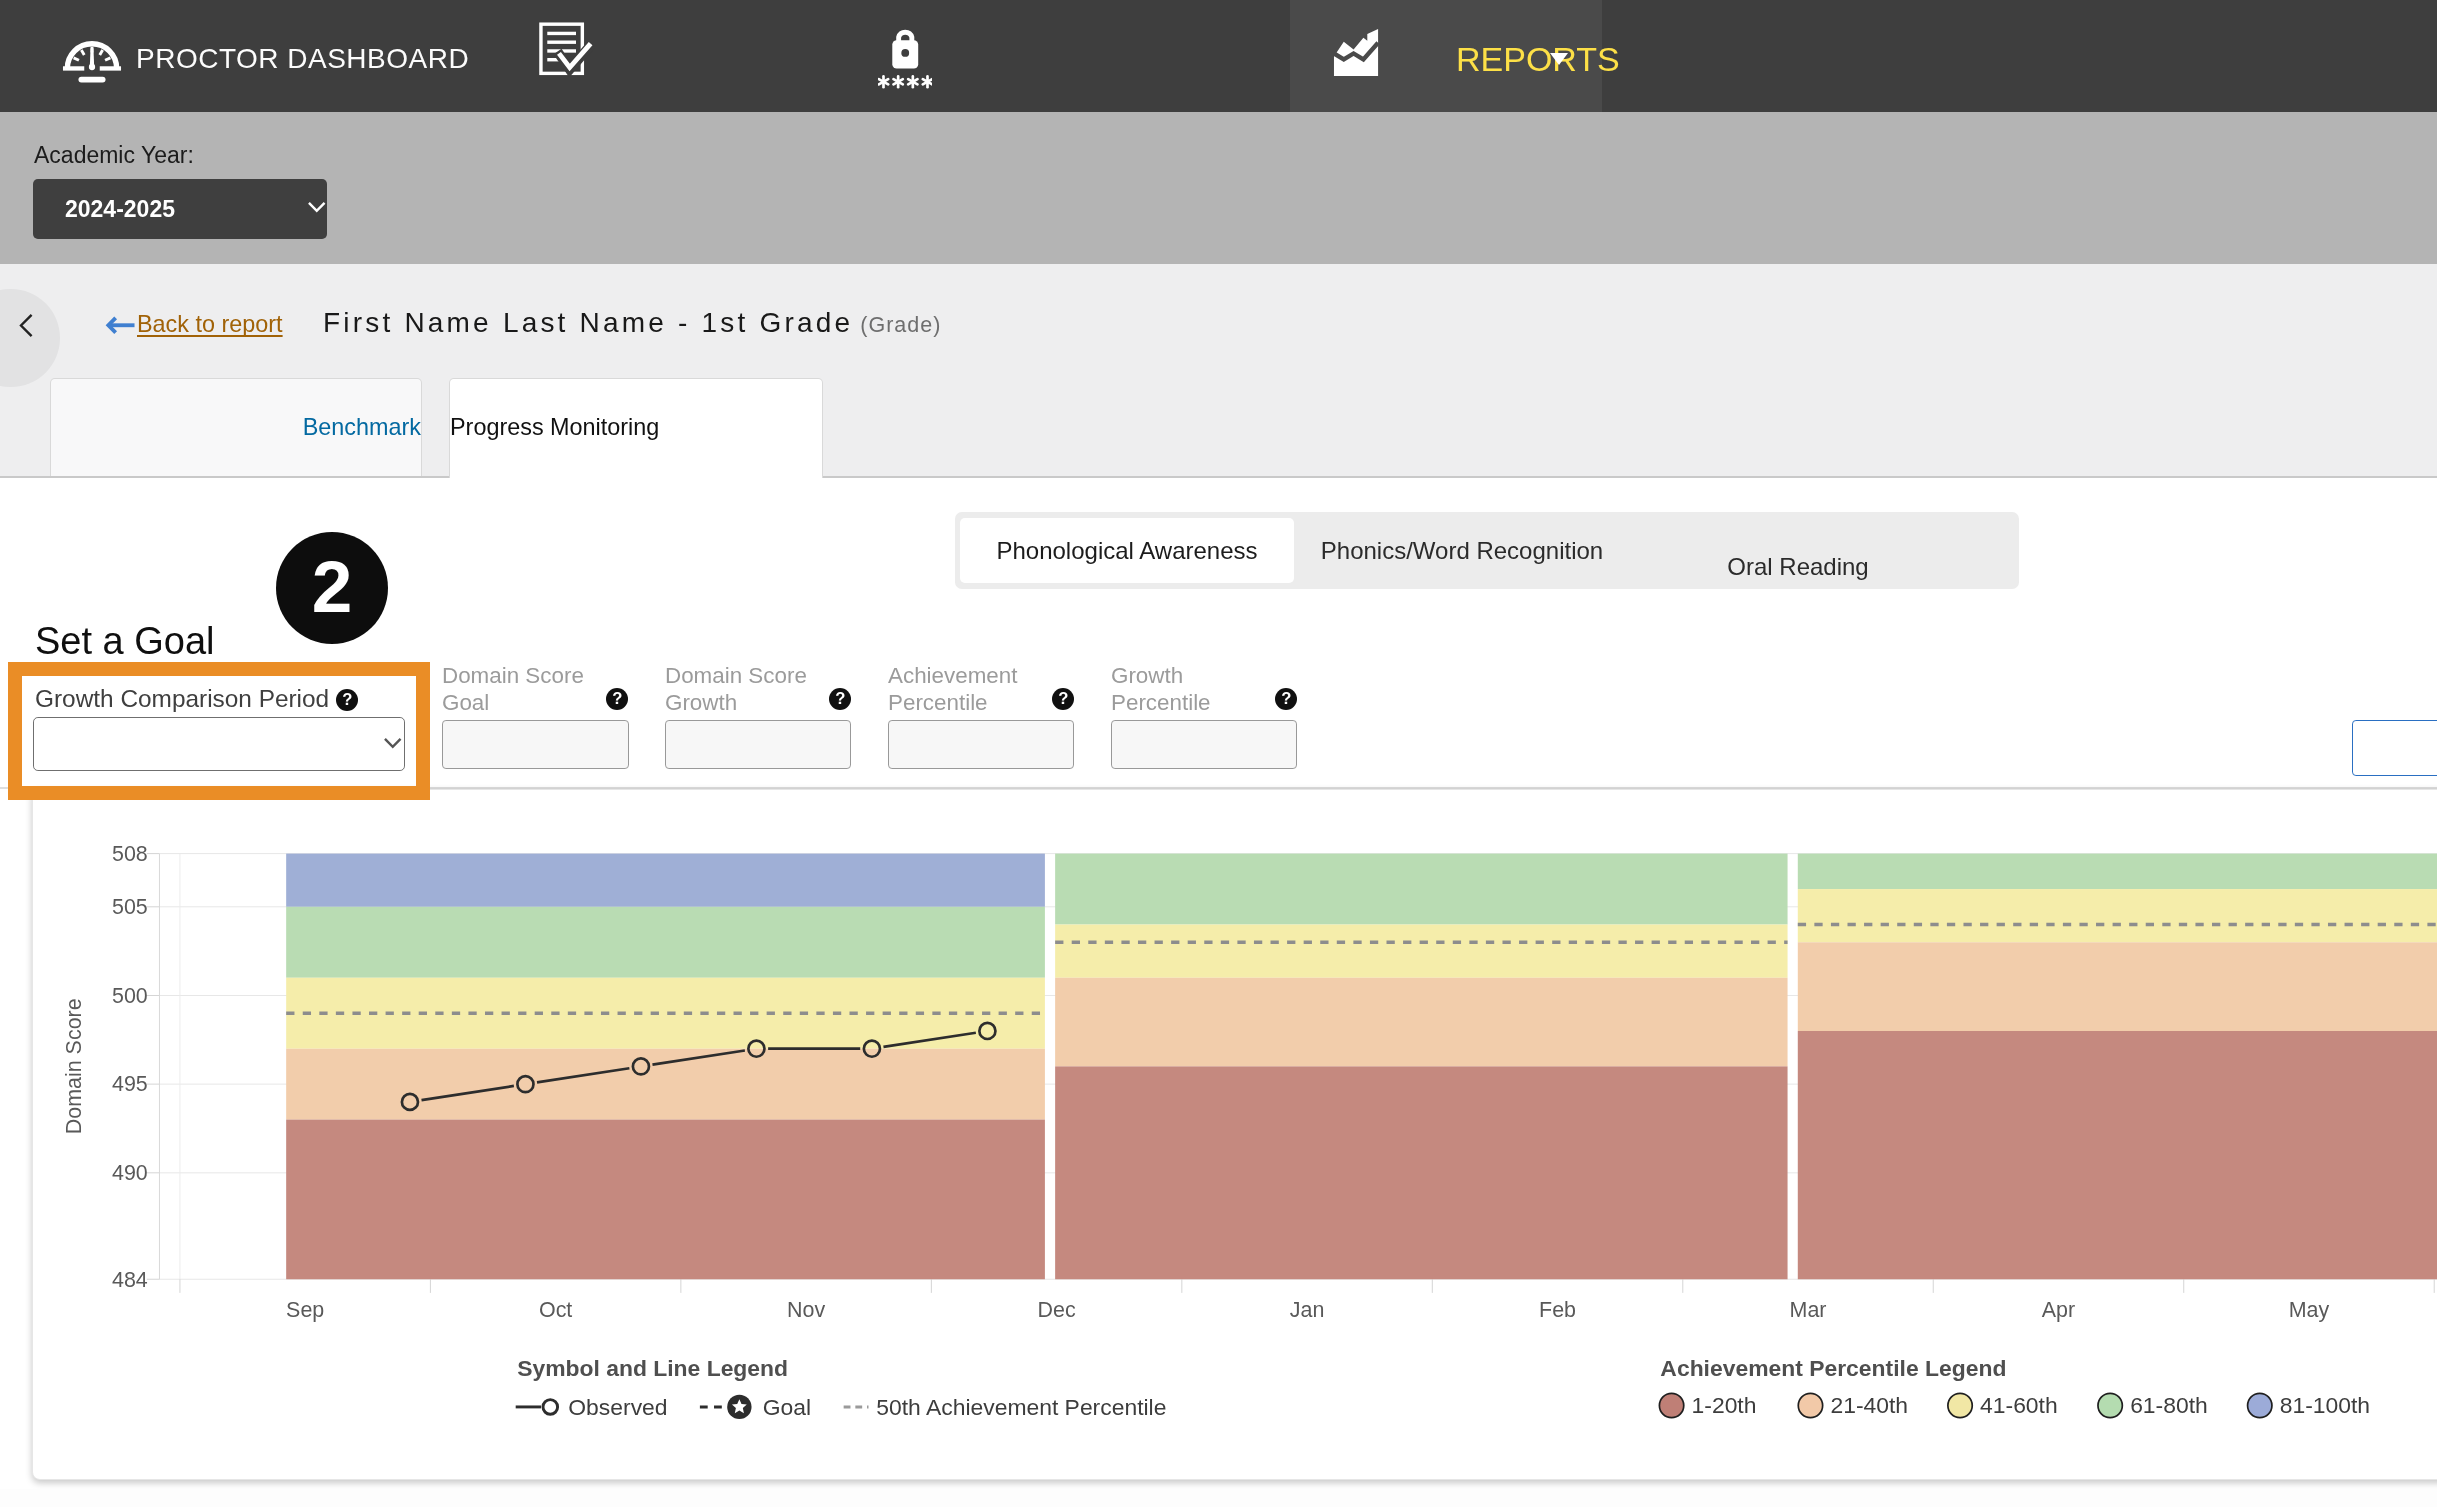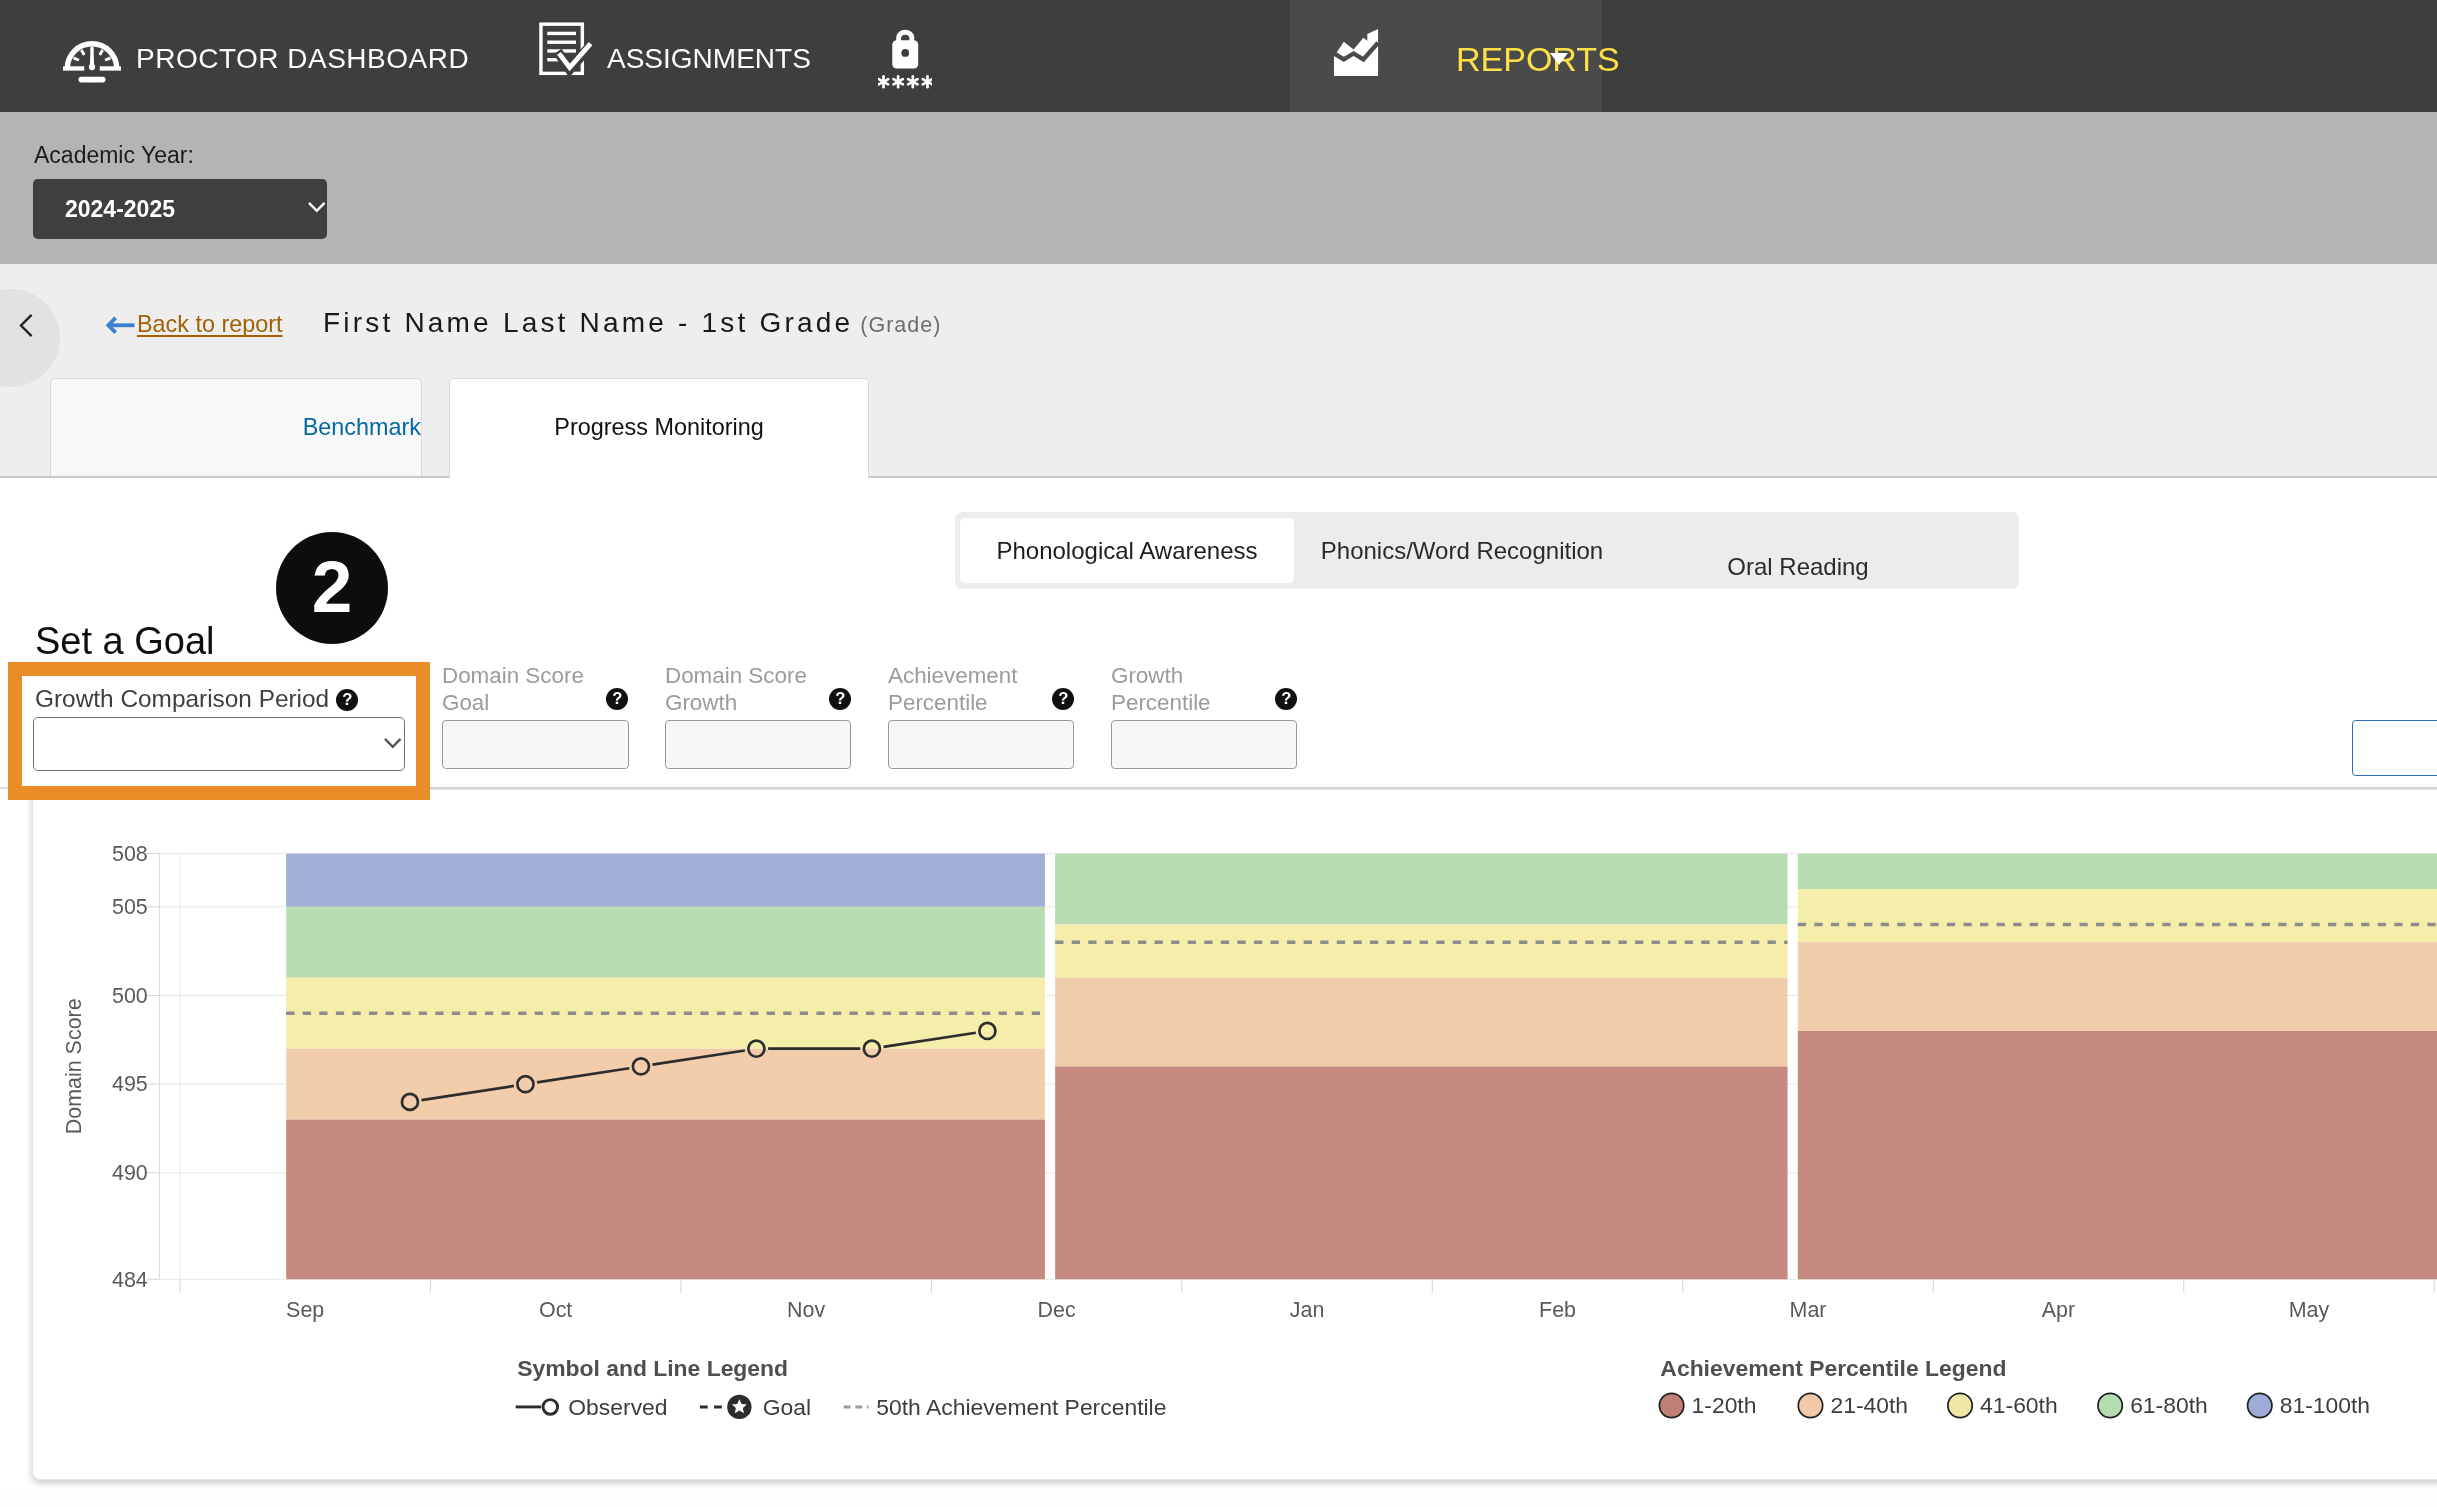--- a/index.html
+++ b/index.html
@@ -23,21 +23,20 @@
   <span class="abs" style="left:136px;top:0;line-height:118px;font-size:28px;color:#fcfcfc;letter-spacing:0.5px">PROCTOR DASHBOARD</span>
   <svg width="56" height="55" viewBox="0 0 115 112" style="position:absolute;left:539px;top:22px">
 <rect x="4" y="4" width="85" height="101" fill="none" stroke="#fff" stroke-width="7"></rect>
 <line x1="17" y1="23" x2="76" y2="23" stroke="#fff" stroke-width="7"></line>
 <line x1="17" y1="41" x2="76" y2="41" stroke="#fff" stroke-width="7"></line>
 <line x1="17" y1="59" x2="76" y2="59" stroke="#fff" stroke-width="7"></line>
 <line x1="17" y1="77" x2="42" y2="77" stroke="#fff" stroke-width="7"></line>
 <path d="M 38 60 L 63 97 L 108 45" fill="none" stroke="#3e3e3e" stroke-width="20"></path>
 <path d="M 41 64 L 63 93 L 106 44" fill="none" stroke="#fff" stroke-width="10"></path>
 </svg>
-  <span class="abs" style="left:607px;top:0;line-height:118px;font-size:28px;color:#fcfcfc">ASSIGNMENTS</span>
   <svg width="54" height="66" viewBox="0 0 110 135" style="position:absolute;left:878px;top:27px">
 <path d="M 42 30 L 42 21 A 14 14 0 0 1 69 21 L 69 30" fill="none" stroke="#fff" stroke-width="10"></path>
 <rect x="29" y="27" width="53" height="58" rx="9" fill="#fff"></rect>
 <circle cx="55.5" cy="53" r="8" fill="#3e3e3e"></circle>
 <g stroke="#fff" stroke-width="5.5" stroke-linecap="round">
 <line x1="11" y1="101" x2="11" y2="123"></line>
         <line x1="1.4299999999999997" y1="106.5" x2="20.57" y2="117.5"></line>
         <line x1="1.4299999999999997" y1="117.5" x2="20.57" y2="106.5"></line>
         <line x1="41" y1="101" x2="41" y2="123"></line>
         <line x1="31.43" y1="106.5" x2="50.57" y2="117.5"></line>
@@ -72,21 +71,21 @@
 <path d="M 28 4 L 6 26 L 28 48" fill="none" stroke="#222" stroke-width="5"></path>
 </svg>
 
 <svg width="30" height="18.5" viewBox="0 0 62 38" style="position:absolute;left:105px;top:316px">
 <line x1="8" y1="19" x2="61" y2="19" stroke="#3f7fd0" stroke-width="8"></line>
 <path d="M 22 4 L 7 19 L 22 34" fill="none" stroke="#3f7fd0" stroke-width="8"></path>
 </svg>
 <span class="abs" style="left:137px;top:311px;font-size:23.4px;color:#a16207;text-decoration:underline;text-decoration-skip-ink:none;text-underline-offset:3.4px">Back to report</span>
 <span class="abs" style="left:323px;top:307px;font-size:28px;color:#191919;letter-spacing:3.2px">First Name Last Name - 1st Grade<span style="font-size:21.5px;color:#6e6e6e;letter-spacing:1px"> (Grade)</span></span>
 <div class="abs" style="left:50px;top:378px;width:372px;height:98px;background:#f8f8f9;border:1px solid #d9d9d9;border-bottom:none;border-radius:4.9px 4.9px 0 0;text-align:right;line-height:96px;font-size:23.4px;color:#0369a1">Benchmark</div>
-<div class="abs" style="left:449px;top:378px;width:420px;height:100px;background:#fff;border:1px solid #d9d9d9;border-bottom:none;border-radius:4.9px 4.9px 0 0;text-align:center;line-height:96px;font-size:23.4px;color:#111">Progress Monitoring</div>
+<div class="abs" style="left:449px;top:378px;width:374px;height:100px;background:#fff;border:1px solid #d9d9d9;border-bottom:none;border-radius:4.9px 4.9px 0 0;text-align:left;line-height:96px;font-size:23.4px;color:#111">Progress Monitoring</div>
 
 <div class="abs" style="left:955px;top:512px;width:1064px;height:77px;background:#ececec;border-radius:6.8px"></div>
 <div class="abs" style="left:960px;top:518px;width:334px;height:65px;background:#fff;border-radius:4.9px"></div>
 <span class="abs" style="left:1127px;top:512px;line-height:77px;font-size:24px;color:#1c1c1c;transform:translateX(-50%)">Phonological Awareness</span>
 <span class="abs" style="left:1462px;top:512px;line-height:77px;font-size:24px;color:#2b2b2b;transform:translateX(-50%)">Phonics/Word Recognition</span>
 <span class="abs" style="left:1798px;top:528px;line-height:77px;font-size:24px;color:#2b2b2b;transform:translateX(-50%)">Oral Reading</span>
 
 <div class="abs" style="left:276px;top:532px;width:112px;height:112px;border-radius:50%;background:#0d0d0d;color:#fff;font-size:73px;font-weight:bold;text-align:center;line-height:109px">2</div>
 <span class="abs" style="left:35px;top:620px;font-size:38px;color:#0f0f0f">Set a Goal</span>
 

